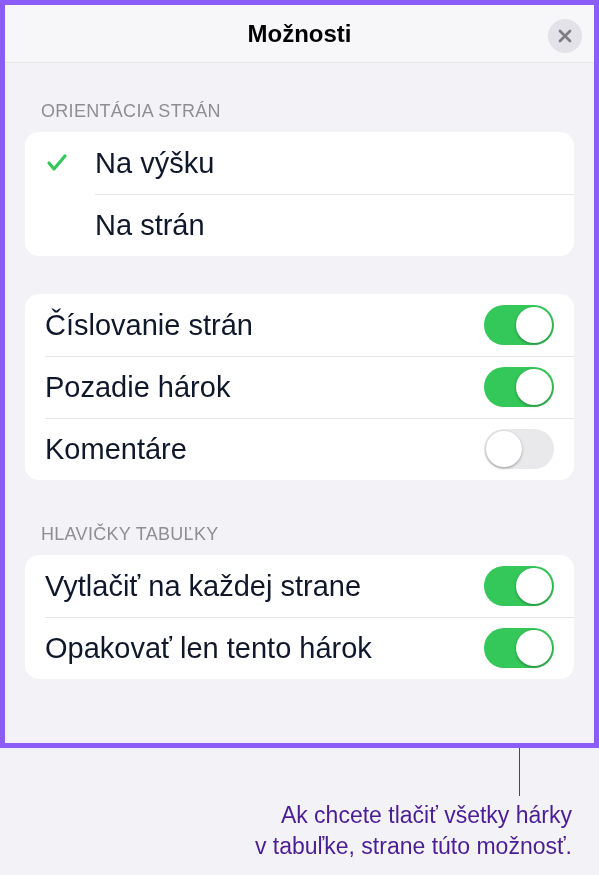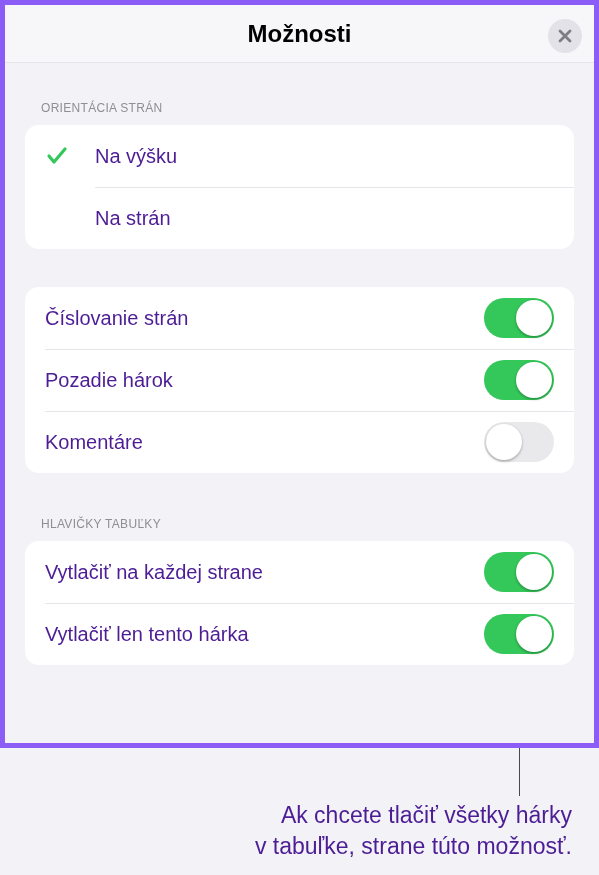--- a/index.html
+++ b/index.html
@@ -50,21 +50,21 @@
       cursor: pointer;
     }
     .close-btn svg {
       width: 16px;
       height: 16px;
     }
     .content {
       padding: 0 20px;
     }
     .section-header {
-      font-size: 12px;
+      font-size: 18px;
       font-weight: 400;
       color: #8e8e93;
       text-transform: uppercase;
       letter-spacing: 0.3px;
       padding: 38px 16px 10px 16px;
     }
     .section-header.second {
       padding-top: 44px;
     }
     .group {
@@ -98,22 +98,22 @@
       width: 50px;
       display: flex;
       align-items: center;
       justify-content: flex-start;
     }
     .check-col svg {
       width: 24px;
       height: 24px;
     }
     .row-label {
-      font-size: 20px;
-      color: #4c1d95;
+      font-size: 29px;
+      color: #0f172a;
       flex: 1;
     }
     .toggle {
       width: 70px;
       height: 40px;
       border-radius: 20px;
       position: relative;
       cursor: pointer;
     }
     .toggle.on {
@@ -209,21 +209,21 @@
 
     <div class="section-header second">Hlavičky Tabuľky</div>
     <div class="group">
       <div class="row">
         <div class="row-label">Vytlačiť na každej strane</div>
         <div class="toggle on">
             <div class="knob"></div>
           </div>
       </div>
       <div class="row">
-        <div class="row-label">Vytlačiť len tento hárka</div>
+        <div class="row-label">Opakovať len tento hárok</div>
         <div class="toggle on">
             <div class="knob"></div>
           </div>
       </div>
     </div>
 
   </div>
 </div>
 
 <div class="callout-line"></div>

